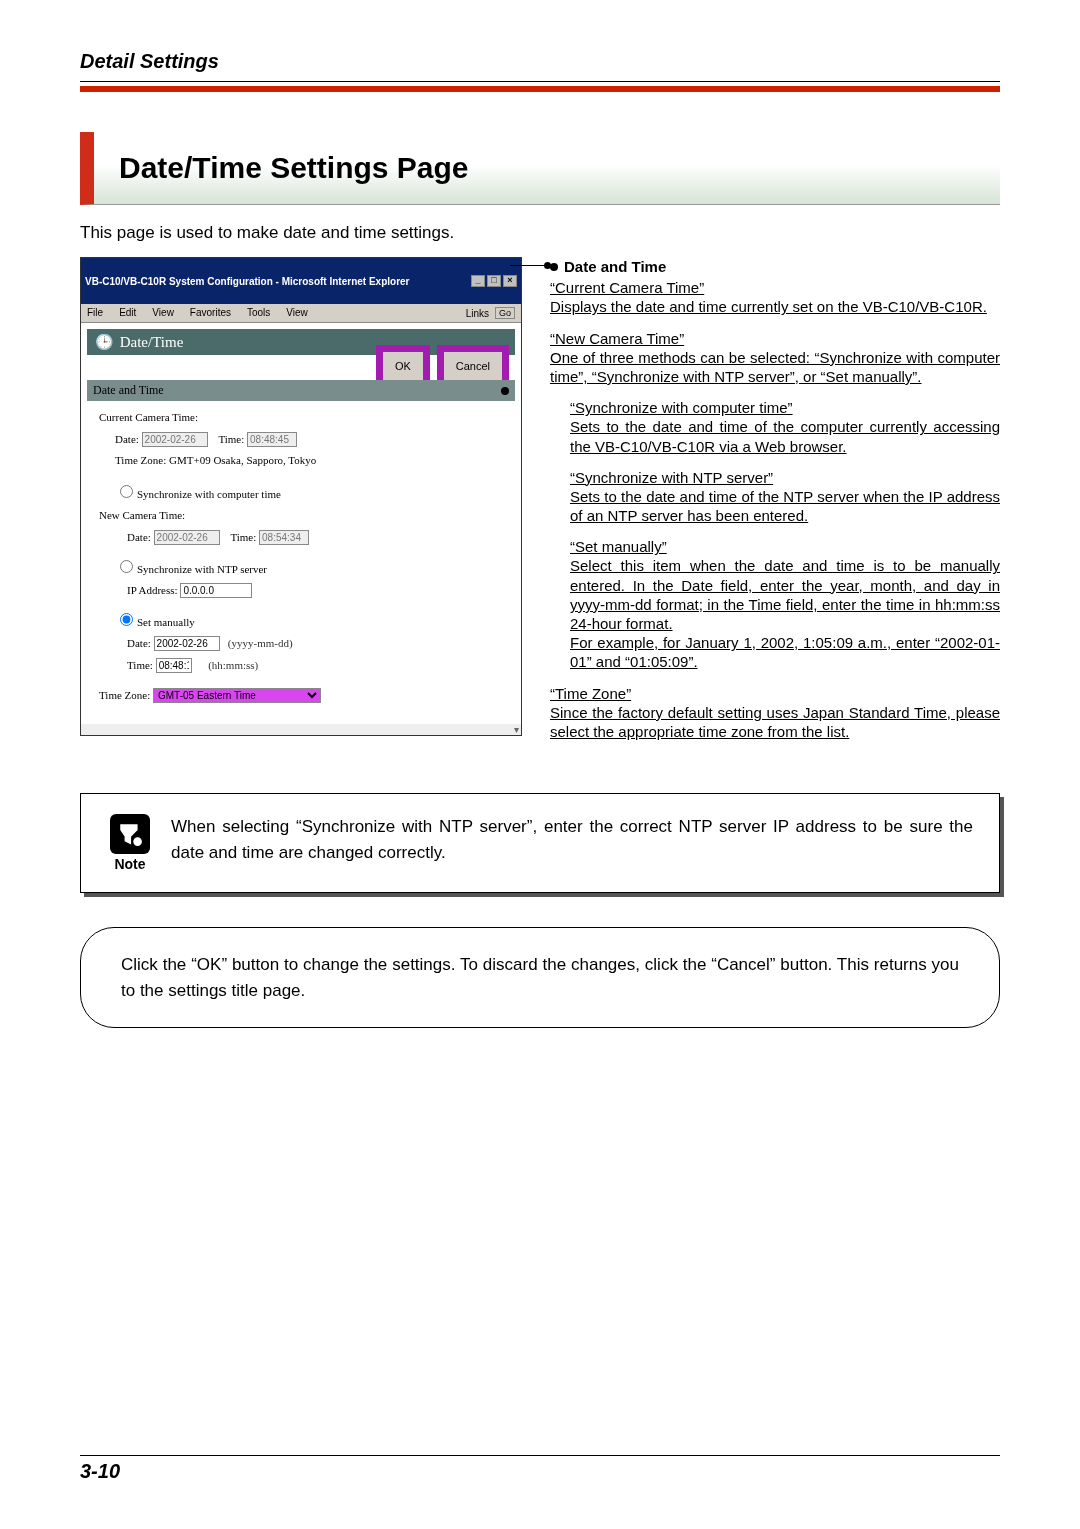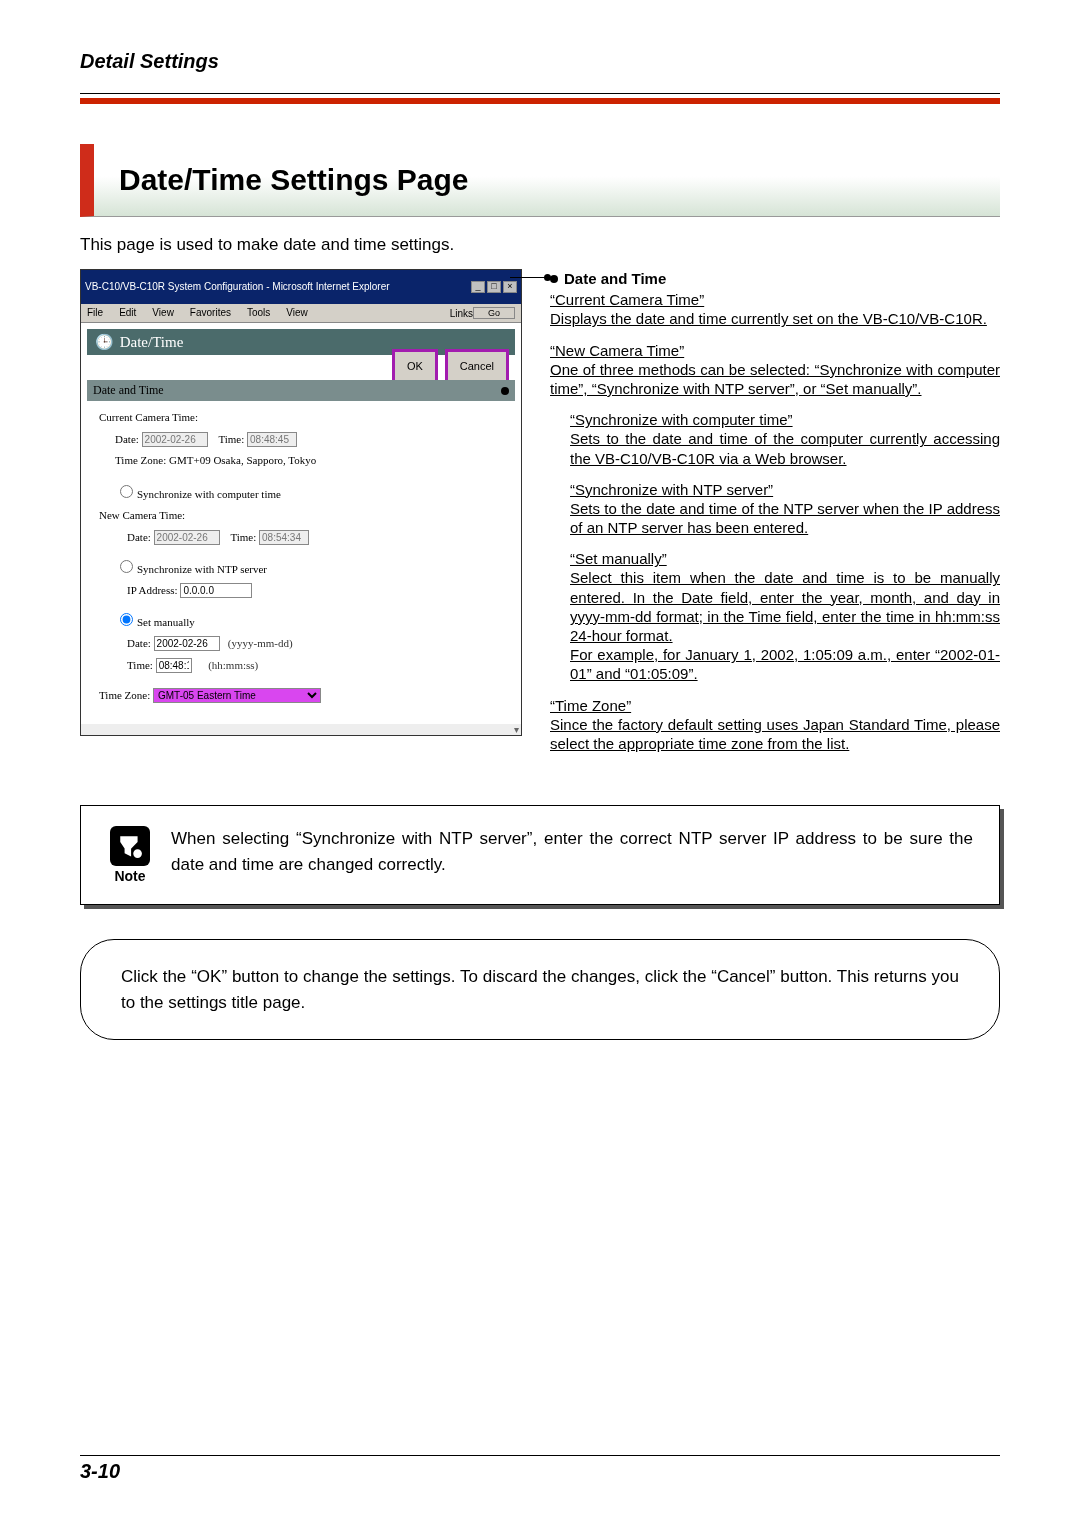--- a/index.html
+++ b/index.html
@@ -14,21 +14,21 @@
     height: 1529px;
     margin: 0 auto;
     background: #fff;
     padding: 50px 80px 40px 80px;
     position: relative;
   }
   .header {
     font-style: italic;
     font-weight: bold;
     font-size: 20px;
-    padding-bottom: 20px;
+    padding-bottom: 8px;
     border-bottom: 1px solid #000;
     position: relative;
     margin-bottom: 4px;
   }
   .redbar {
     height: 6px;
     background: #cc2200;
     margin-bottom: 40px;
   }
   .title-box {
@@ -58,38 +58,39 @@
     width: 442px;
     flex: 0 0 442px;
     border: 1px solid #333;
     background: #eee;
     font-size: 10px;
     font-family: "MS Sans Serif", Tahoma, Arial, sans-serif;
   }
   .titlebar {
     background: #0a246a;
     color: #fff;
-    padding: 11px 4px;
+    padding: 17px 4px;
     display: flex;
-    align-items: flex-start;
+    align-items: flex-end;
     justify-content: space-between;
     font-size: 10px;
+    font-weight: bold;
   }
   .titlebar .wbtns { display:flex; gap:2px; }
   .wbtn { width:14px; height:12px; background:#c0c0c0; border:1px solid #888; text-align:center; line-height:9px; color:#000; font-size:9px; }
   .menubar { background:#d4d0c8; padding:3px 6px; display:flex; gap:16px; color:#000; font-size:10px; border-bottom:1px solid #888; justify-content:space-between; }
   .menubar-left{display:flex; gap:16px;}
-  .menubar-right{display:flex; align-items:center;}
-  .go-btn{background:#d4d0c8; border:1px solid #888; padding:0 14px; font-size:9px;}
+  .menubar-right{display:flex; gap:6px; align-items:center;}
+  .go-btn{background:#d4d0c8; border:1px solid #888; padding:0 3px; font-size:9px;}
   .iebody { background:#fff; padding:6px; color:#000; }
   .panel-head {
     background:#4b6b6b; color:#fff; padding:4px 8px; font-family:"Times New Roman",serif; font-size:15px; display:flex; align-items:center; gap:6px;
   }
   .btnrow { text-align:right; padding:5px 6px 8px 6px; }
-  .iebtn { background:#d4d0c8; border:3px solid #a21caf; padding:8px 12px; font-size:11px; margin-left:4px; cursor:default; }
+  .iebtn { background:#d4d0c8; border:7px solid #a21caf; padding:8px 12px; font-size:11px; margin-left:4px; cursor:default; }
   .section-head { background:#7a8d8d; color:#000; padding:3px 6px; font-family:"Times New Roman",serif; font-size:12px; position:relative; }
   .section-head .dot { position:absolute; right:6px; top:50%; transform:translateY(-50%); width:8px; height:8px; background:#000; border-radius:50%; }
   .formarea { padding:8px 12px 10px 12px; font-family:"Times New Roman",serif; font-size:11px; color:#000; line-height:1.6; }
   .formarea .row { margin-bottom:4px; }
   .formarea input[type=text]{ font-size:10px; border:1px solid #888; padding:1px 2px; background:#fff; }
   .formarea input[disabled]{ background:#eee; color:#777; }
   .formarea .radio { margin-right:4px; }
   .indent1{ padding-left:16px; }
   .indent2{ padding-left:28px; }
   .formarea select{ font-size:10px; border:1px solid #888; background:#d946ef; width:168px; }

